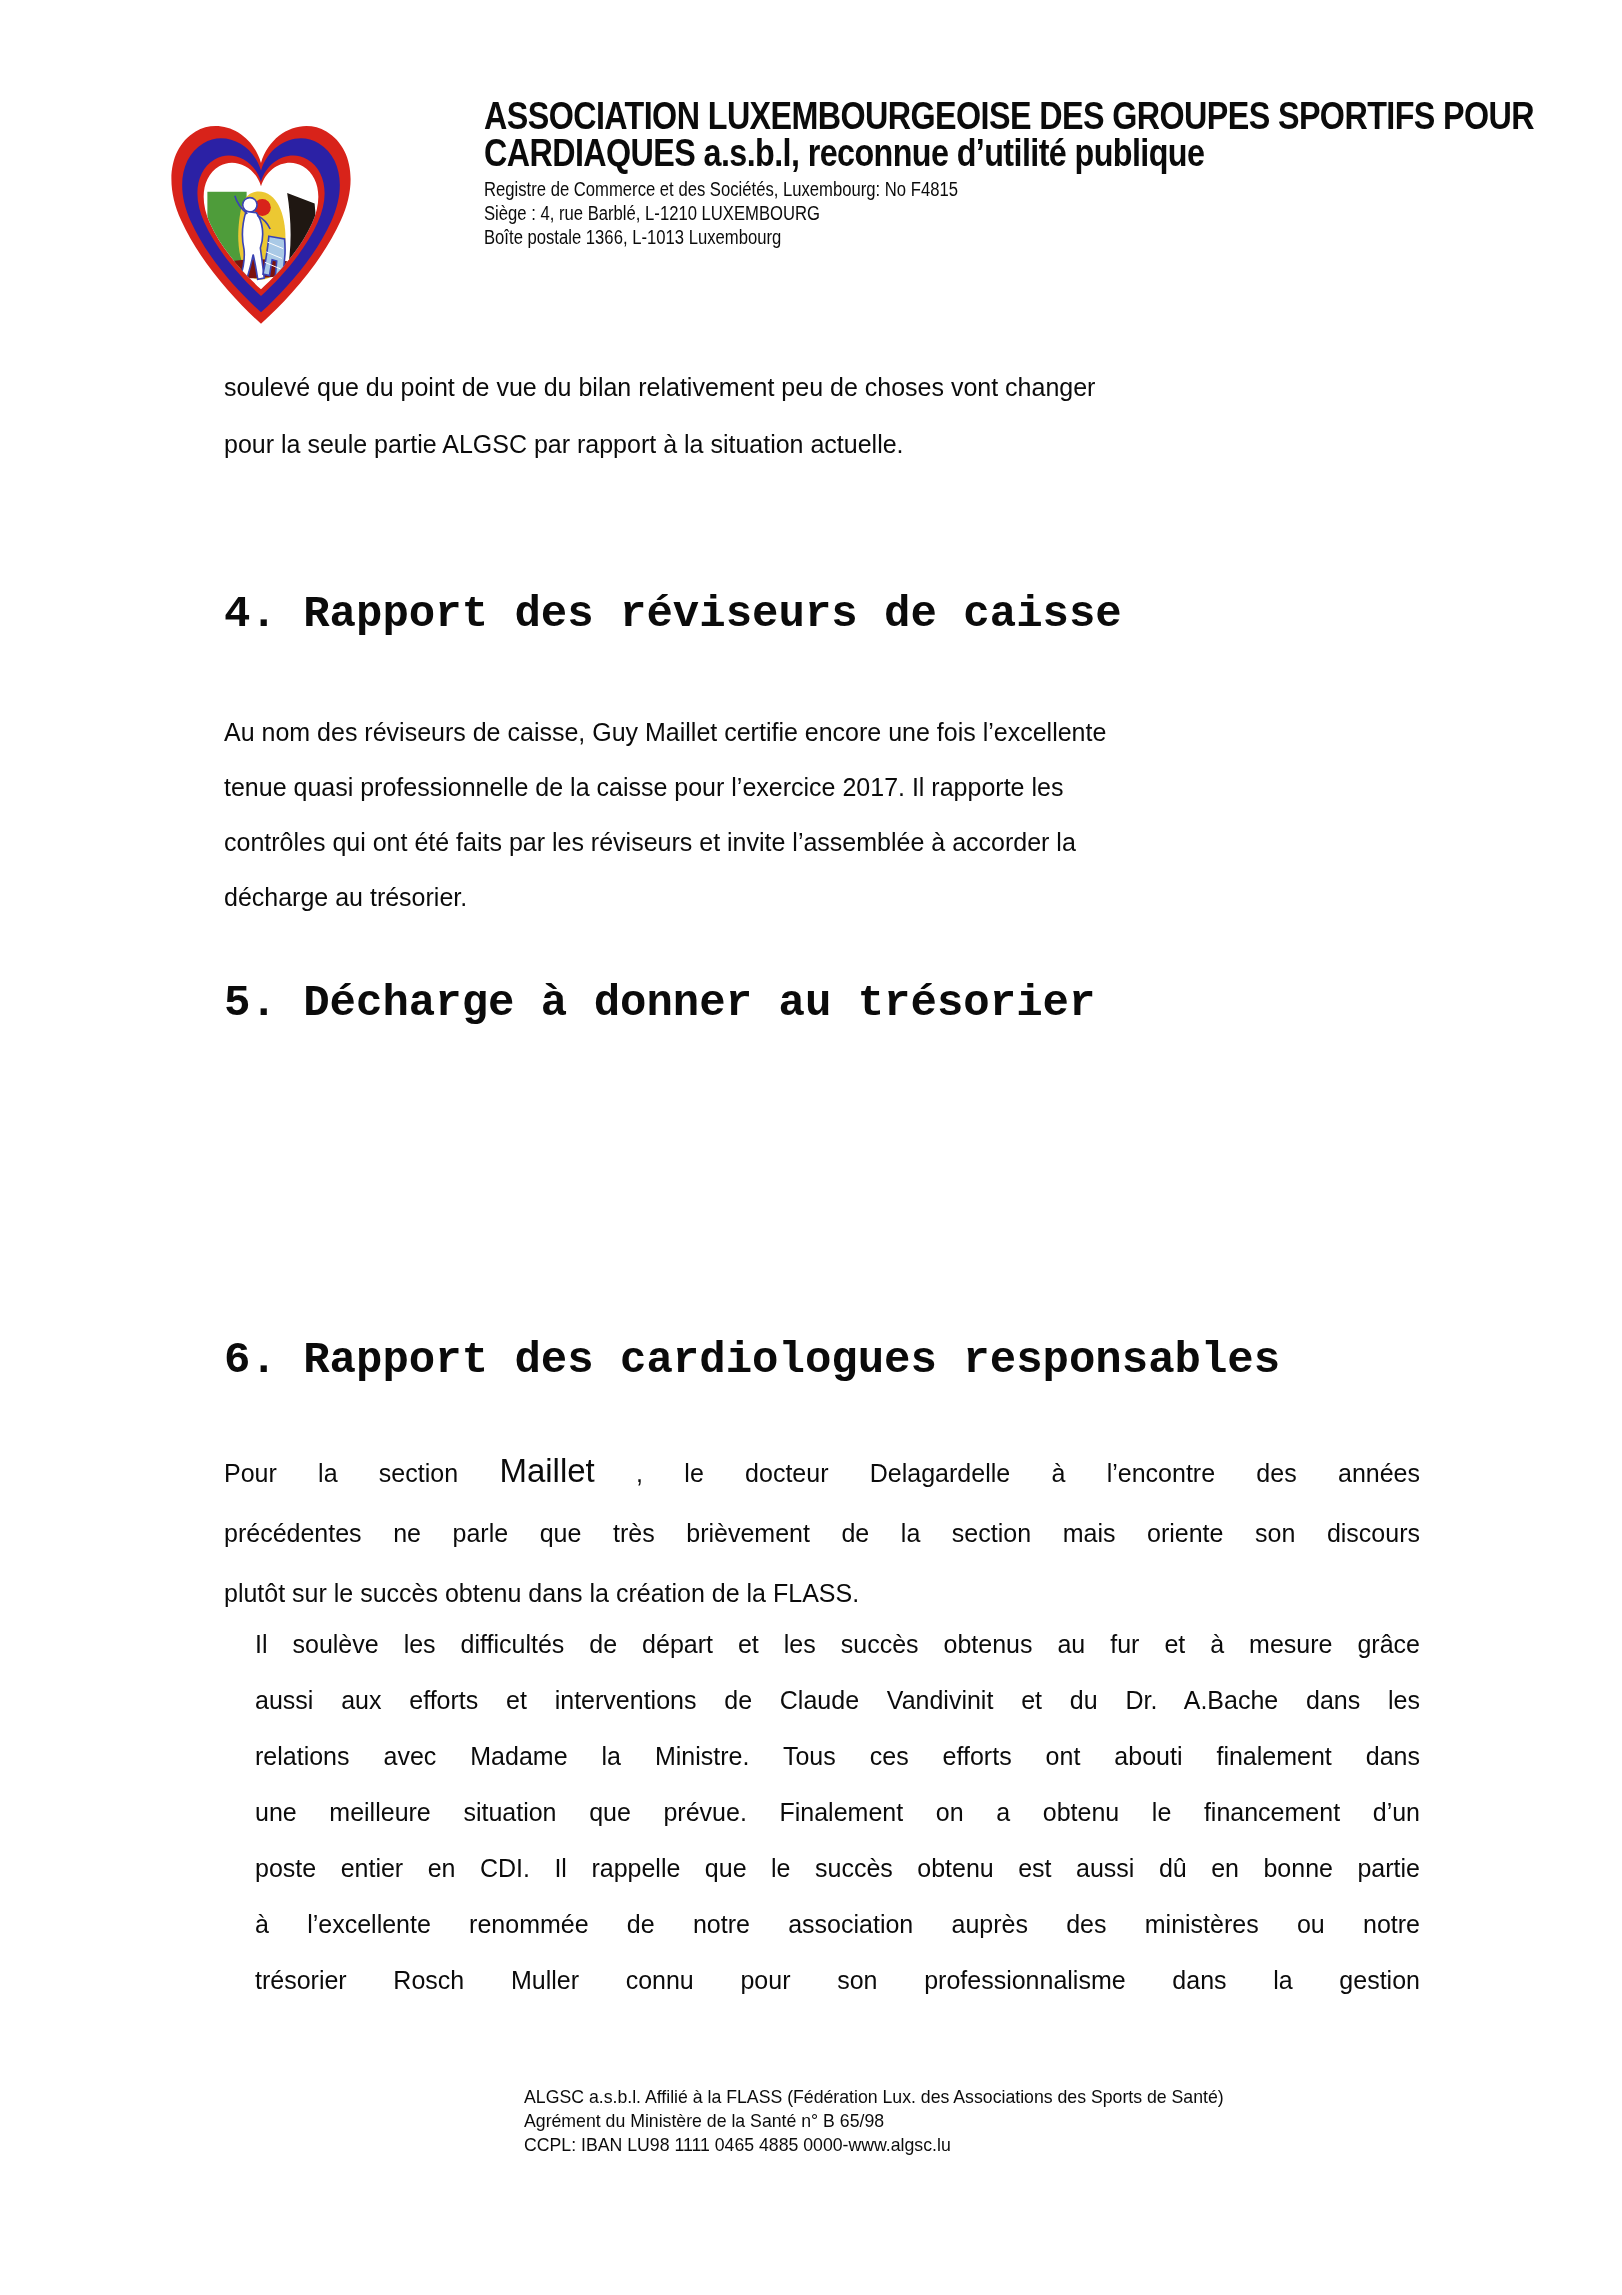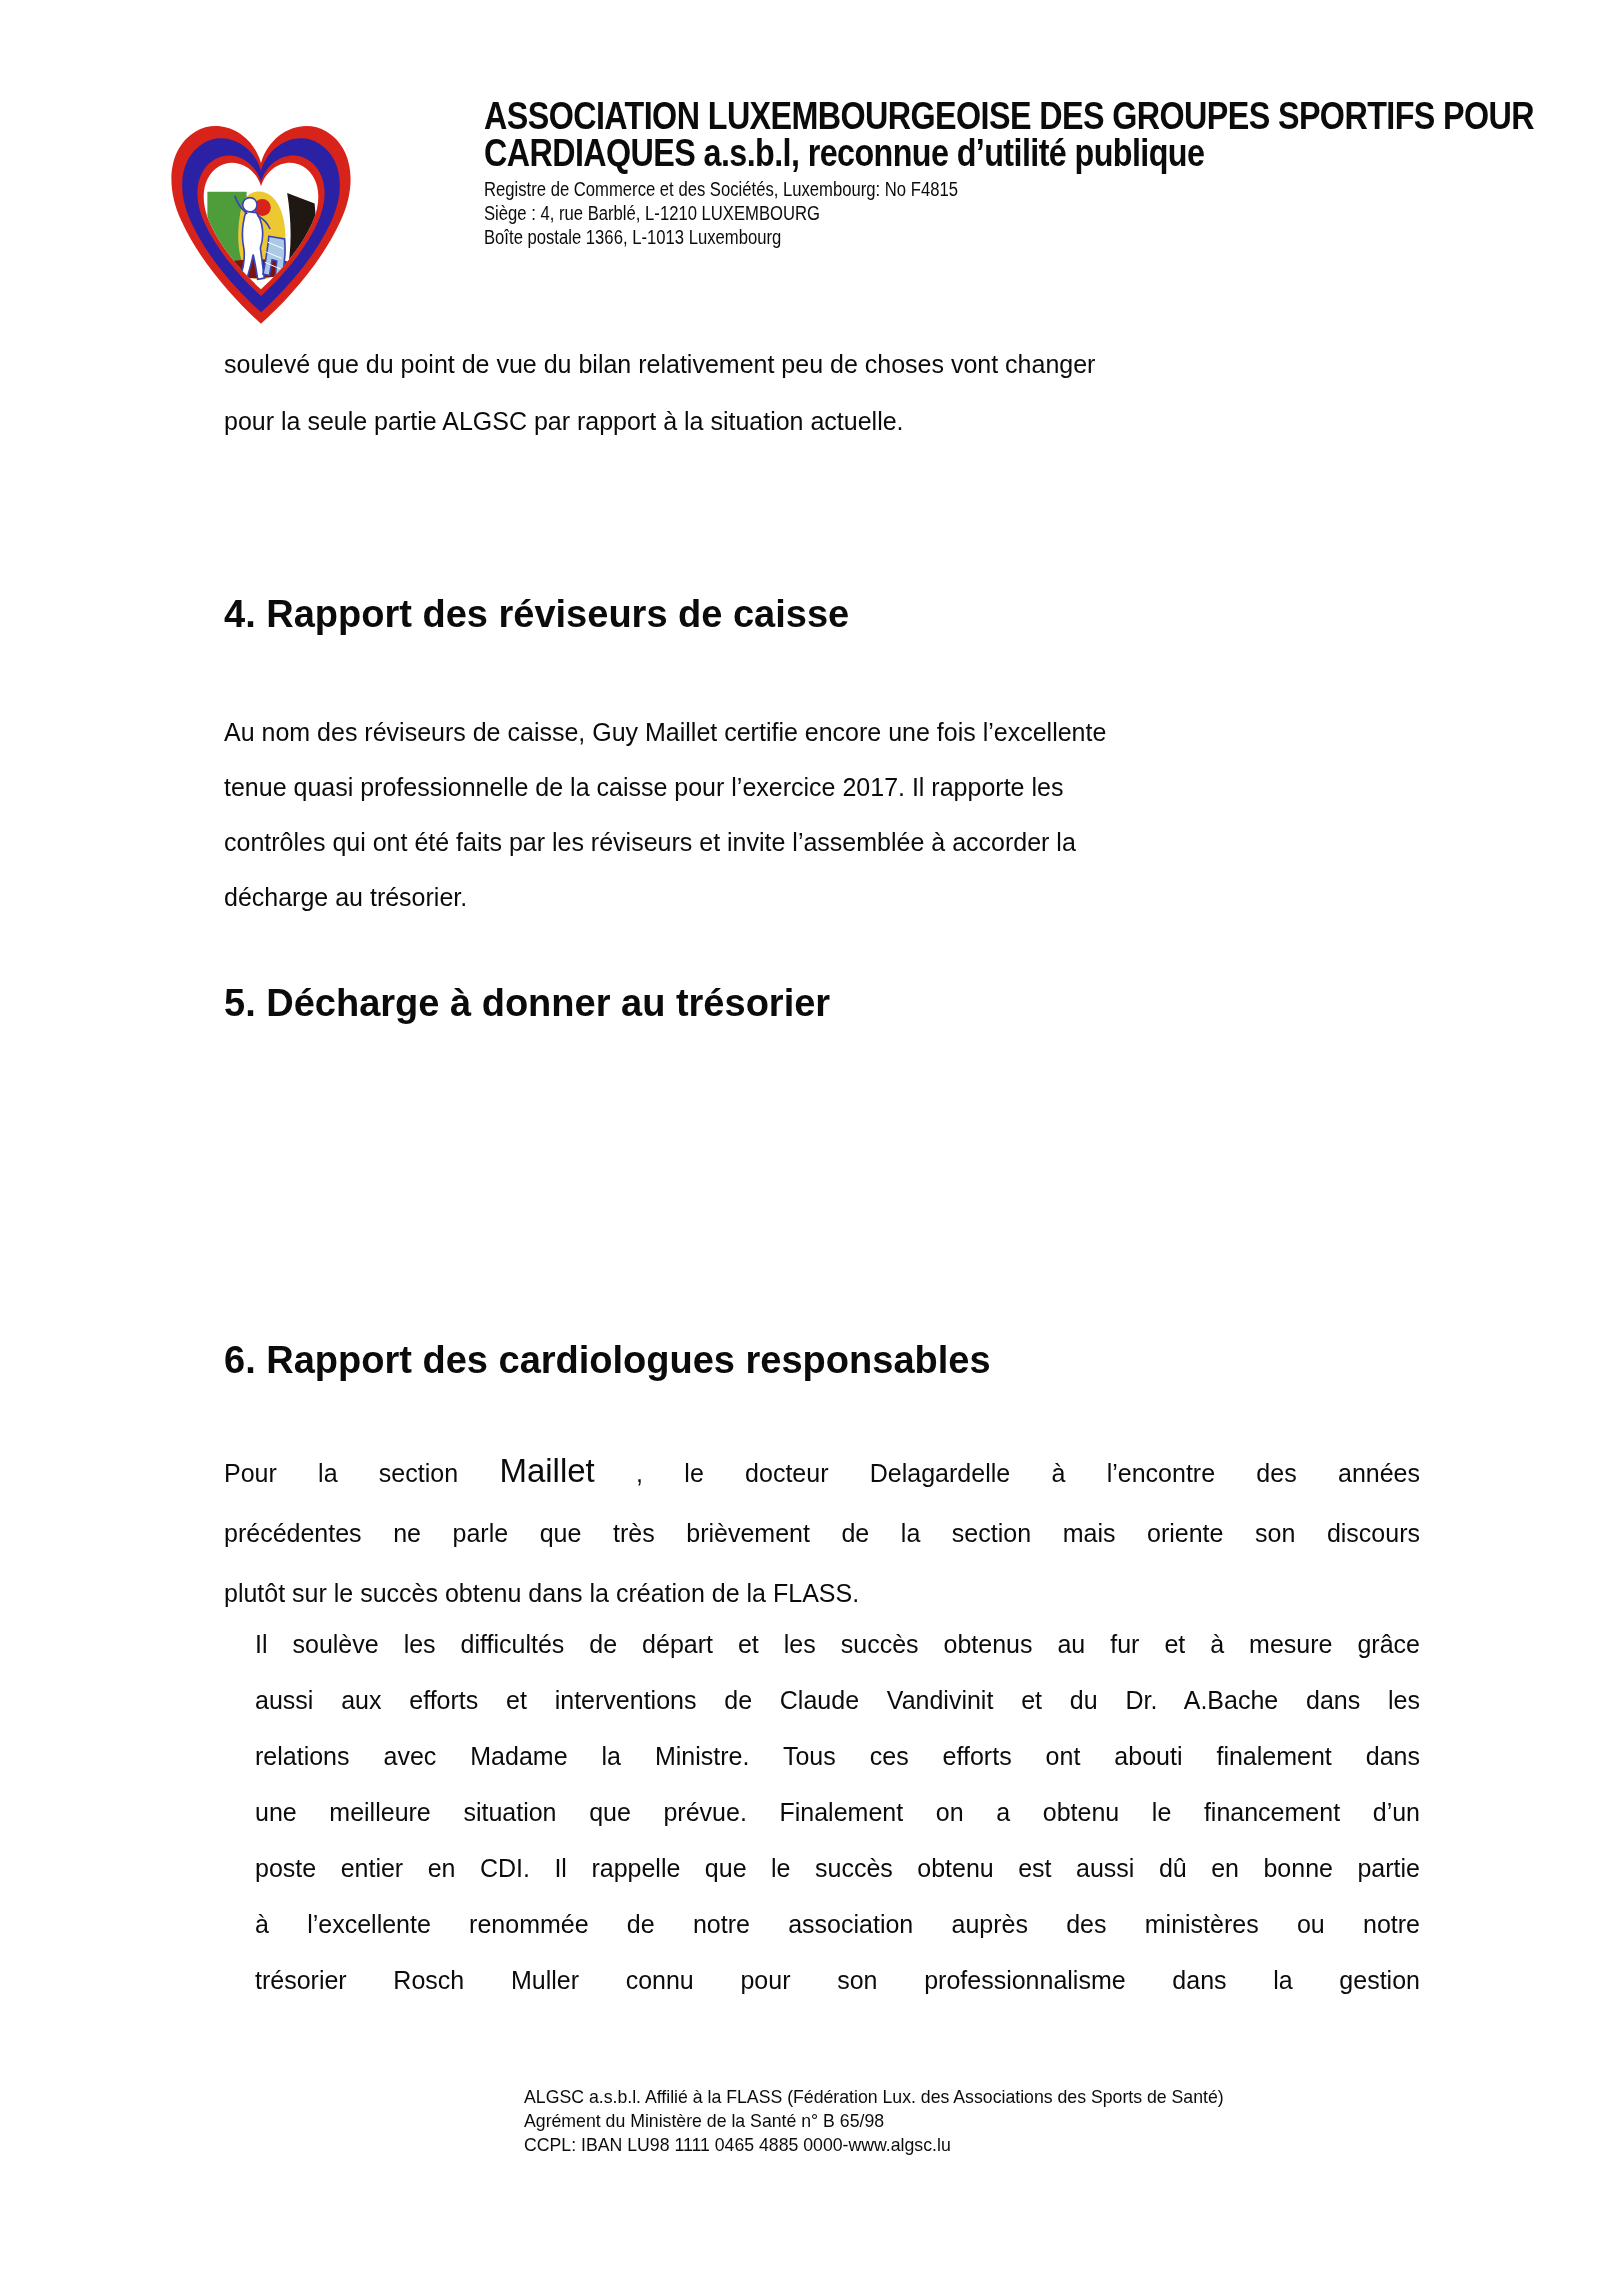--- a/index.html
+++ b/index.html
@@ -15,22 +15,22 @@
   .t1,.t2{
     font-weight:bold; font-size:38px; line-height:37px; white-space:nowrap;
     letter-spacing:-0.7px;
   }
   .subs{margin-top:5.2px;}
   .sub{font-size:19.6px; line-height:24px; white-space:nowrap;}
   
   .block{position:absolute; left:224px; width:1196px;}
   .bodytext{font-size:25px;}
   .heading{
-    font-family:Liberation Sans, sans-serif; font-weight:bold;
-    font-size:38px; line-height:46px; white-space:nowrap; letter-spacing:0px;
+    font-family:Liberation Mono, monospace; font-weight:bold;
+    font-size:44px; line-height:46px; white-space:nowrap; letter-spacing:0px;
   }
   .ln{display:block;}
   .lh87 .ln{line-height:57px;}
   .lh84 .ln{line-height:55px;}
   .lh92 .ln{line-height:60px;}
   .lh86 .ln{line-height:56px;margin-left:31px;}
   .jl{text-align:justify; text-align-last:justify;}
   .bigword{font-size:33px;}
   
   .footer{position:absolute; left:484px; top:2085px; width:1126px;}
@@ -72,21 +72,21 @@
       <div class="t1">ASSOCIATION LUXEMBOURGEOISE DES GROUPES SPORTIFS POUR</div>
       <div class="t2">CARDIAQUES a.s.b.l, reconnue d’utilité publique</div>
       <div class="subs">
         <div class="sub">Registre de Commerce et des Sociétés, Luxembourg: No F4815</div>
         <div class="sub">Siège : 4, rue Barblé,  L-1210 LUXEMBOURG</div>
         <div class="sub">Boîte postale 1366, L-1013 Luxembourg</div>
       </div>
     </div>
   </div>
 
-  <div class="block bodytext lh87" style="top:336px">
+  <div class="block bodytext lh87" style="top:359px">
     <span class="ln">soulevé que du point de vue du bilan relativement peu de choses vont changer</span>
     <span class="ln">pour la seule partie ALGSC par rapport à la situation actuelle.</span>
   </div>
 
   <div class="block heading" style="top:591px">4. Rapport des réviseurs de caisse</div>
   <div class="block bodytext lh84" style="top:705px">
     <span class="ln">Au nom des réviseurs de caisse, Guy Maillet certifie encore une fois l’excellente</span>
     <span class="ln">tenue quasi professionnelle de la caisse pour l’exercice 2017. Il rapporte les</span>
     <span class="ln">contrôles qui ont été faits par les réviseurs et invite l’assemblée à accorder la</span>
     <span class="ln">décharge au trésorier.</span>

